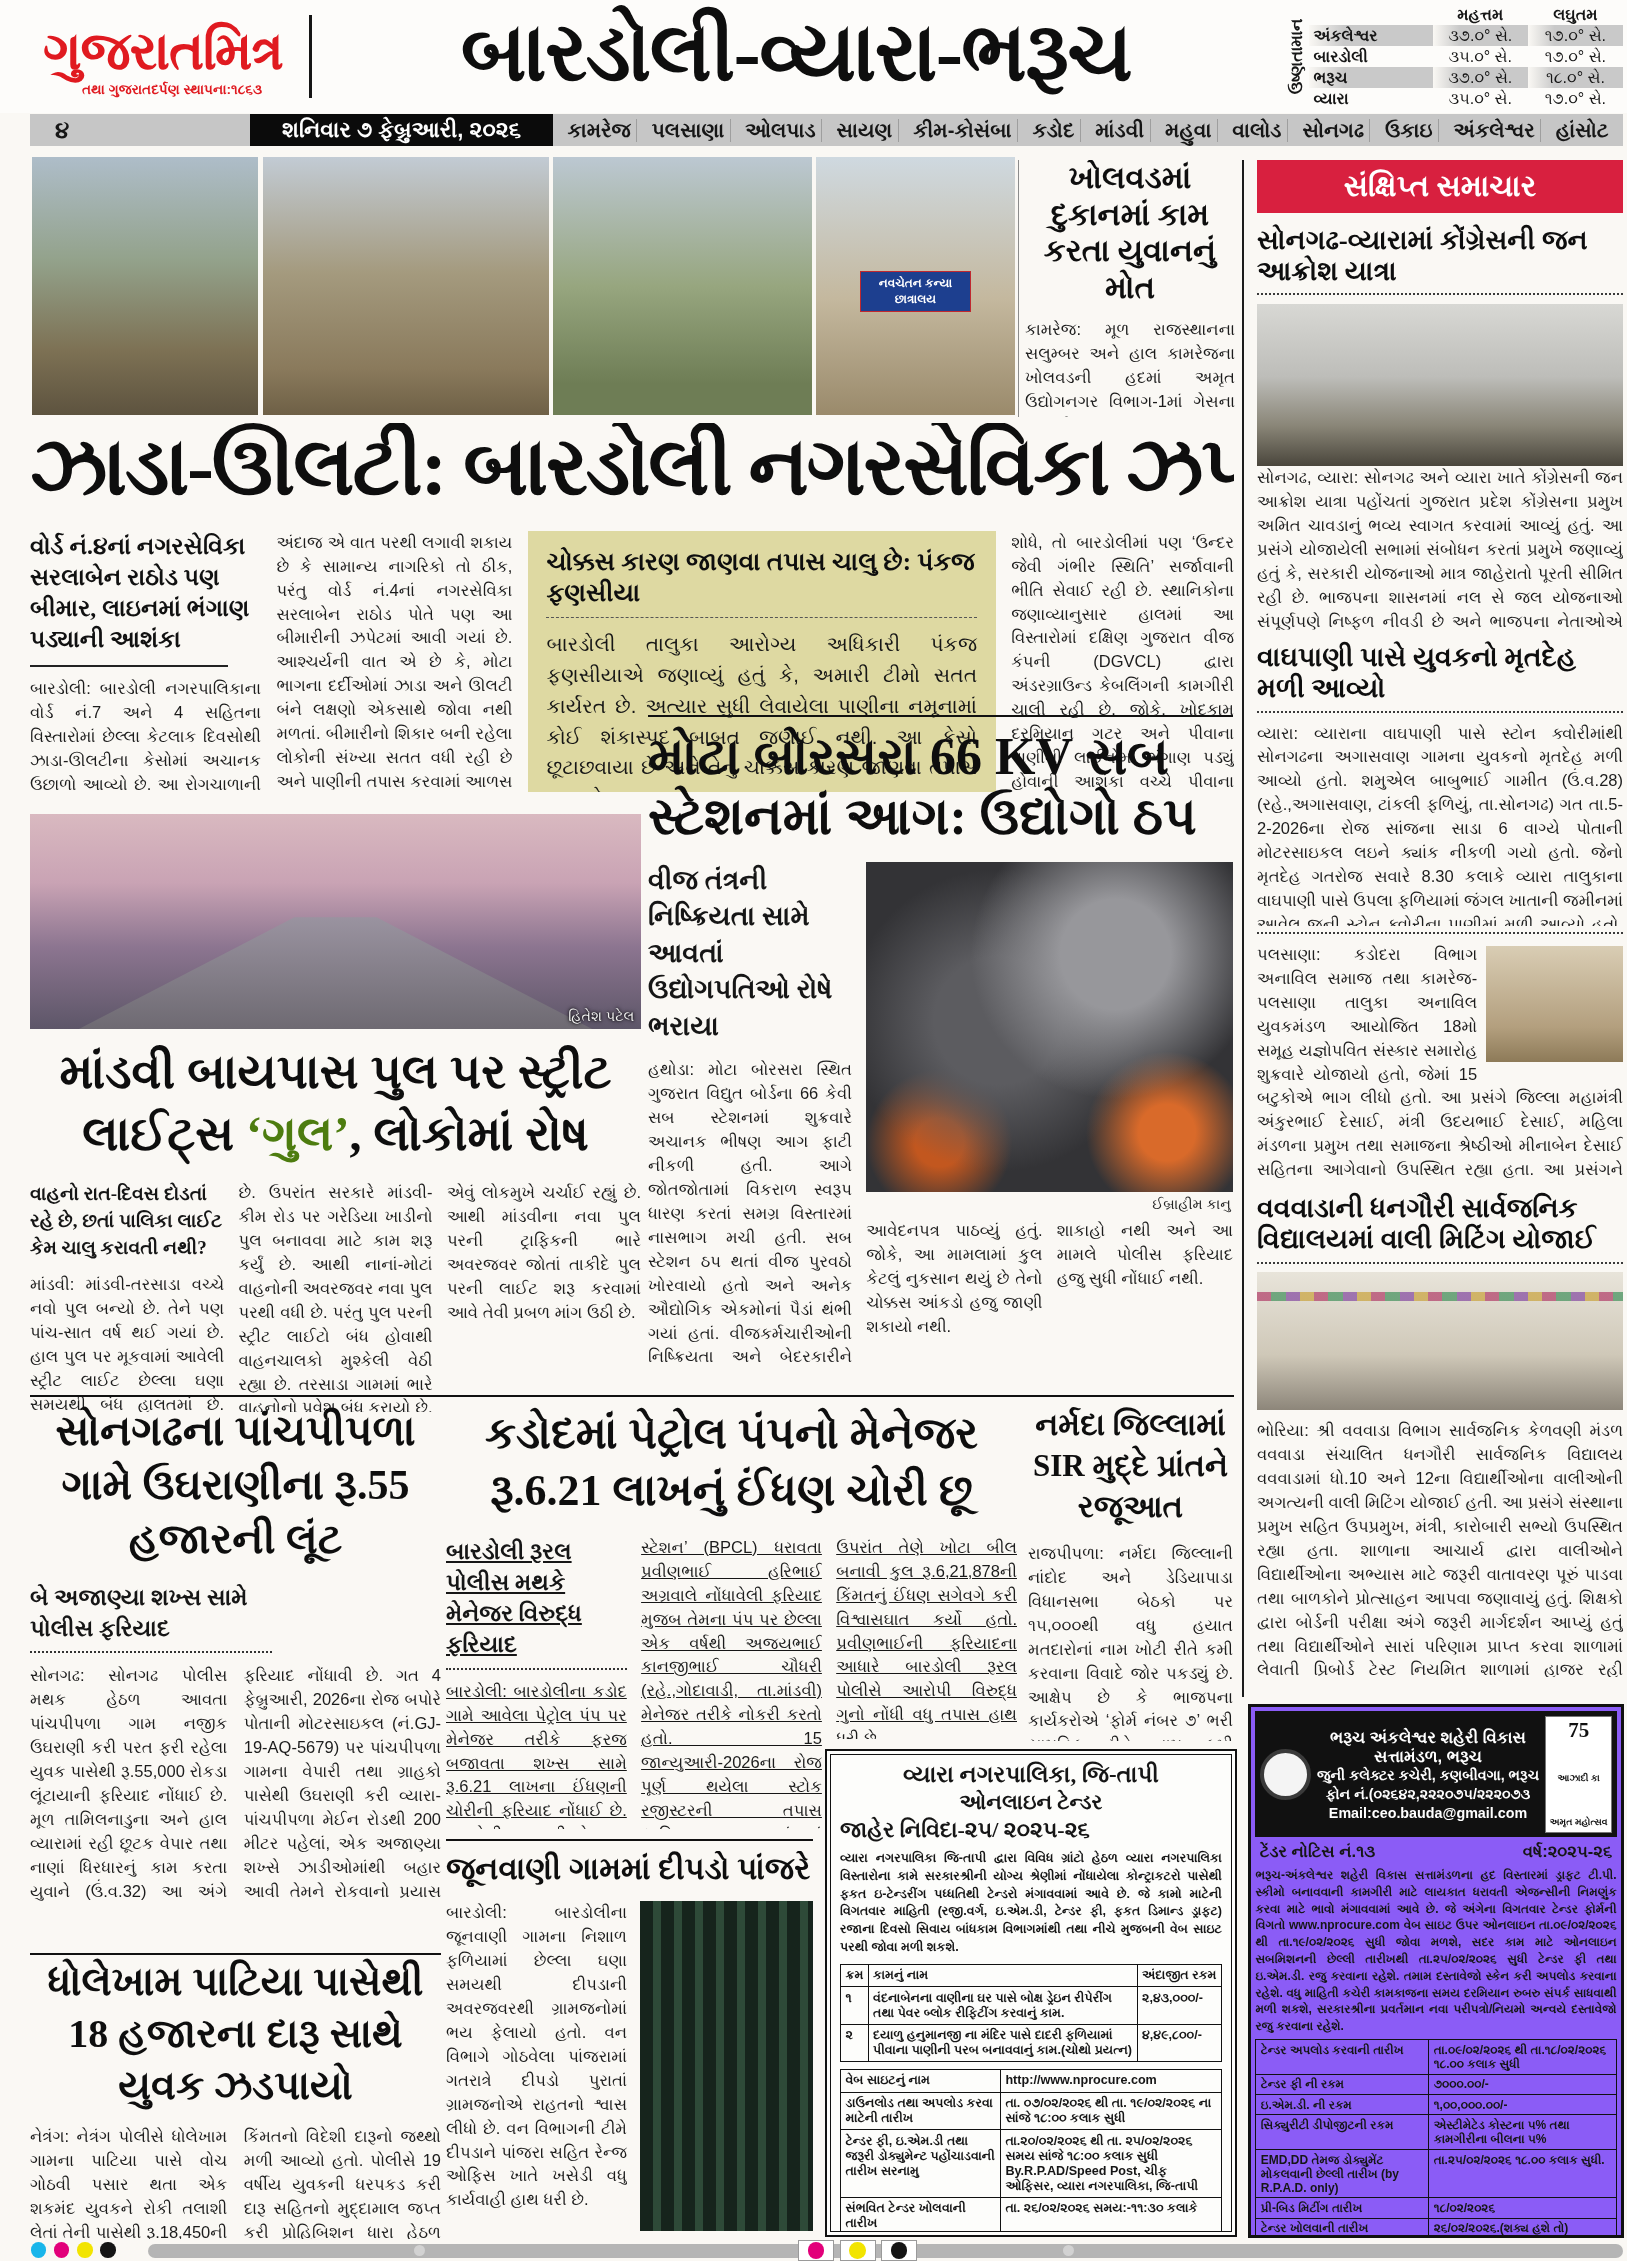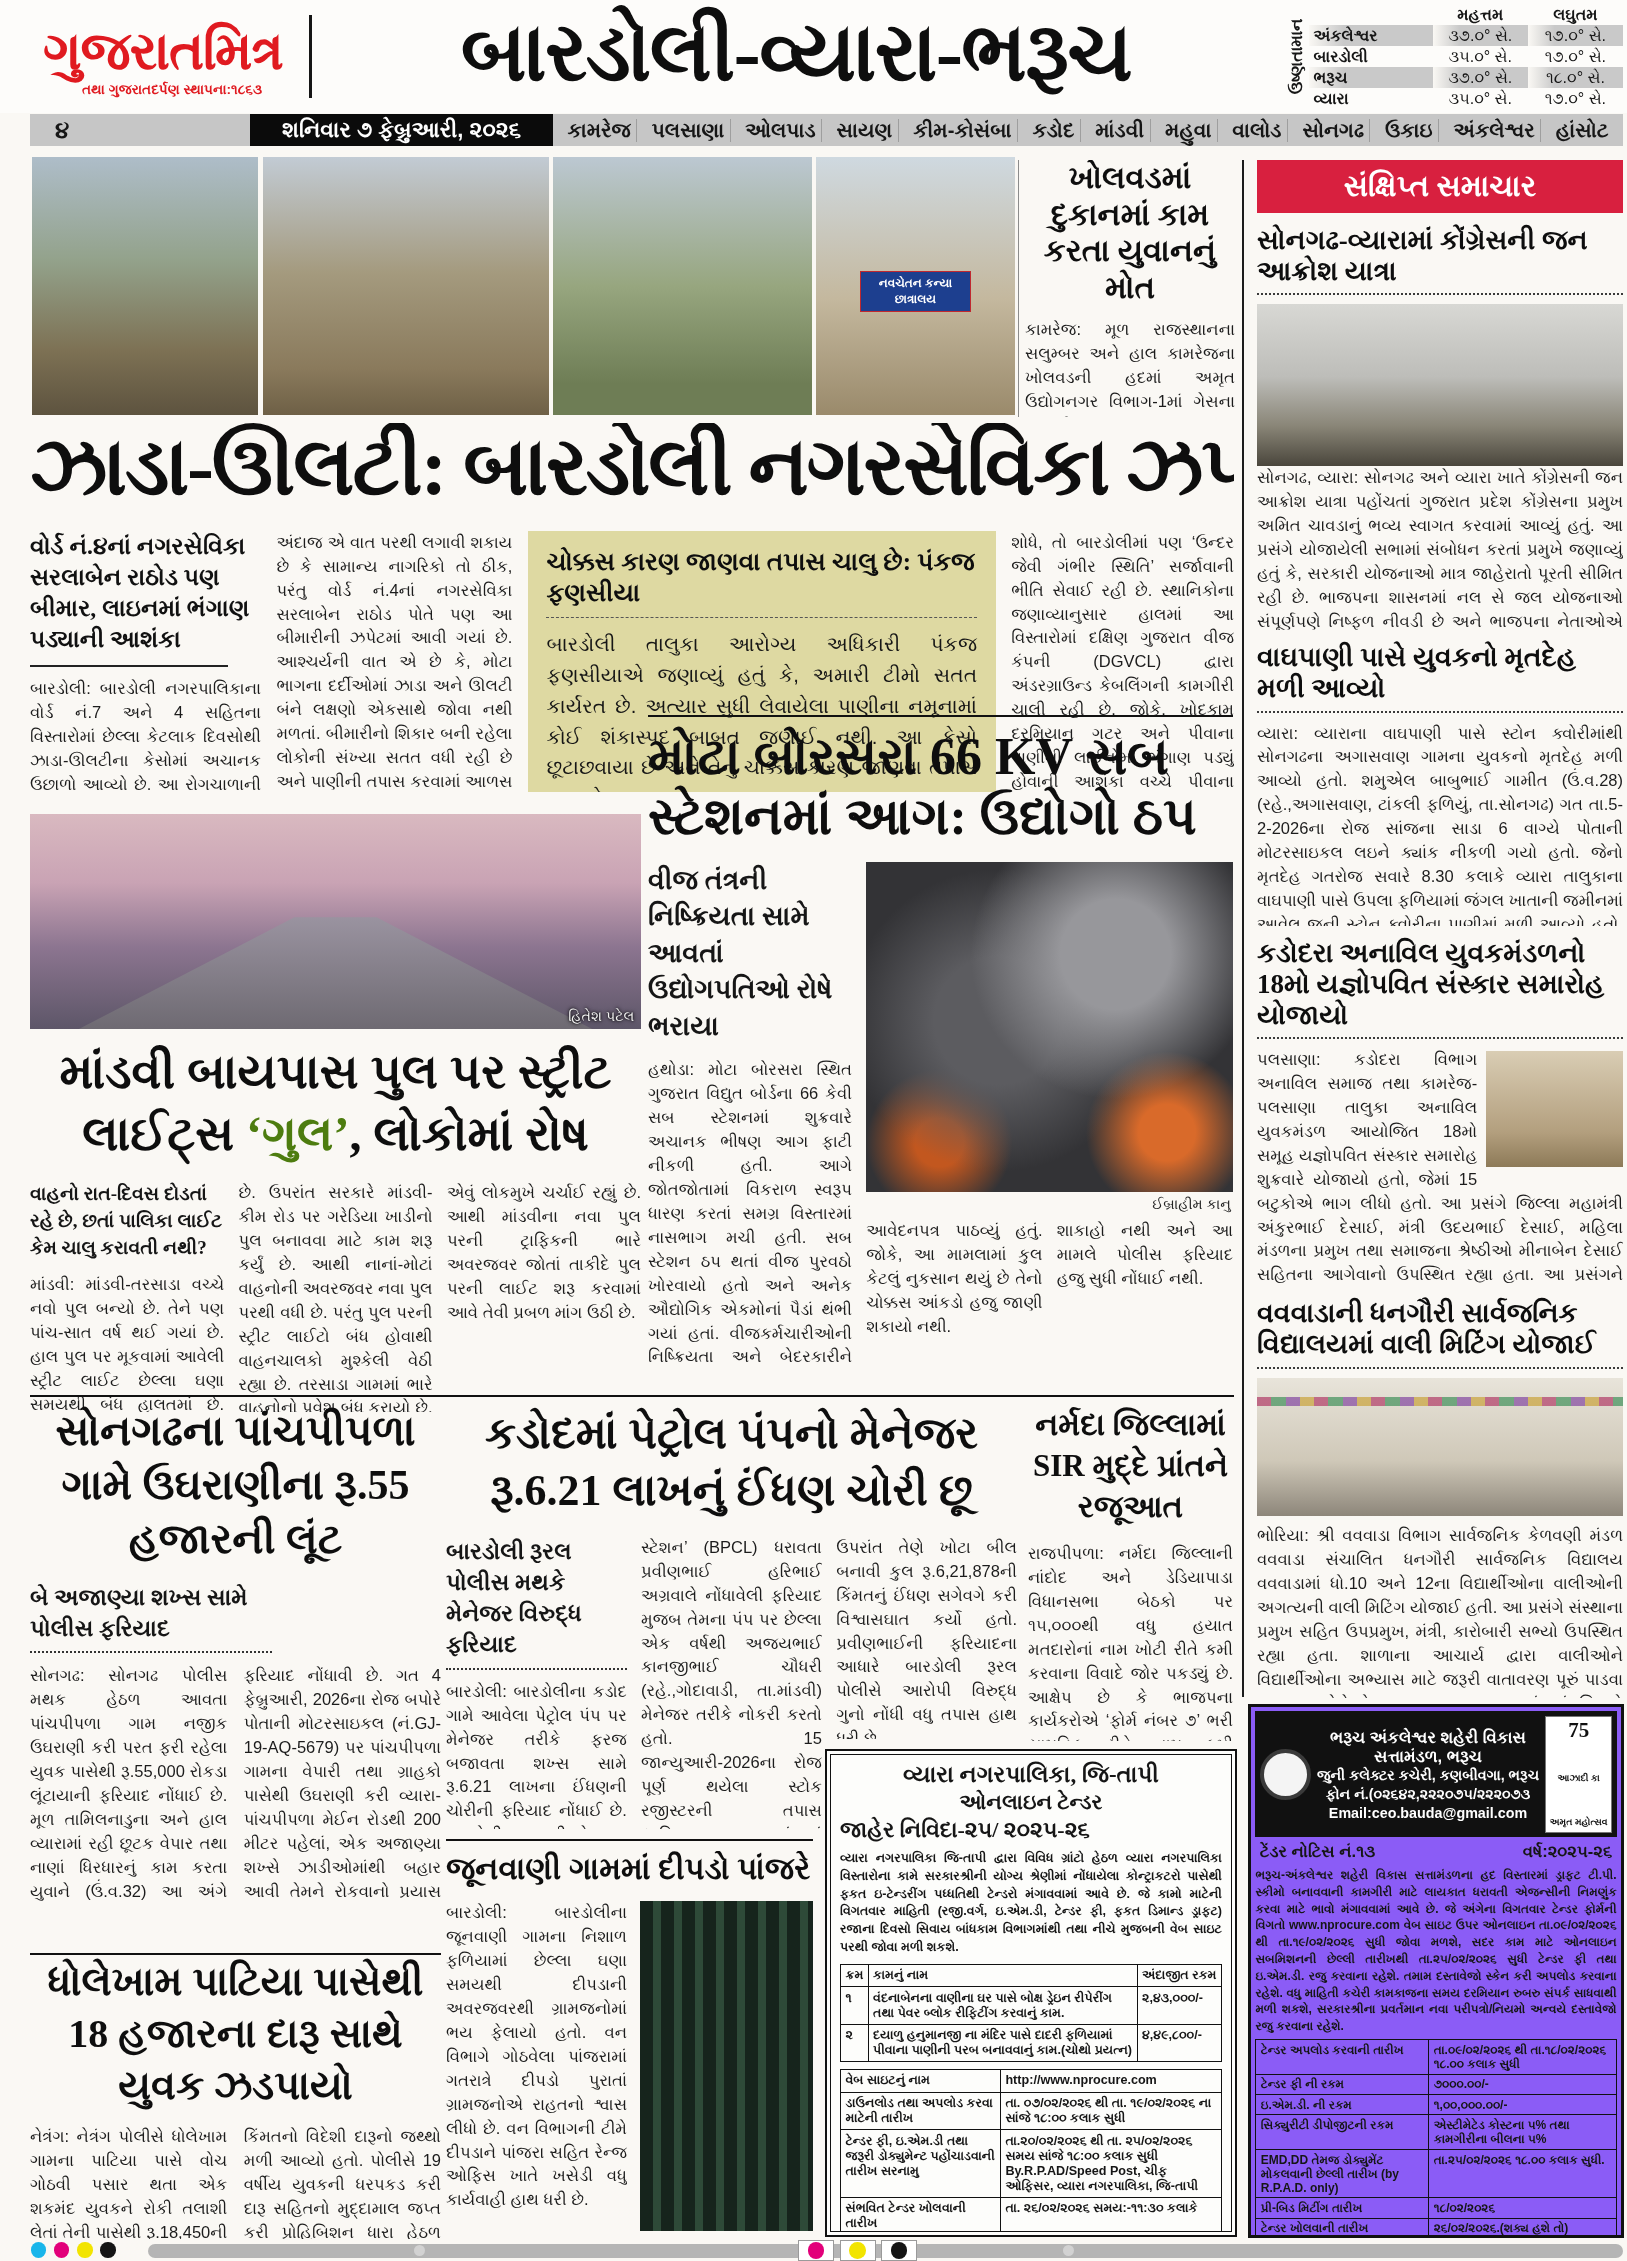--- a/index.html
+++ b/index.html
@@ -115,21 +115,21 @@
   .rob-dek { width:242px; font-family:"Liberation Serif",serif; font-size:23px; font-weight:800; line-height:1.35; margin-top:15.4px; }
   .rob-dot { width:242px; border-bottom:2.2px dotted #333; margin:7.7px 0 11px; }
   .rob-body { columns:2; column-gap:16.5px; height:258px; overflow:hidden; }
 
   .liquor { position:absolute; left:30px; top:1953px; width:411px; height:286px; border-top:2.2px solid #111; padding-top:1px; overflow:hidden; }
   .liquor h2 { font-size:40px; text-align:center; line-height:1.3; }
   .liq-body { columns:2; column-gap:16.5px; margin-top:13px; height:132px; overflow:hidden; }
 
   .petrol { position:absolute; left:446px; top:1405px; width:571px; height:544px; }
   .petrol h2 { font-size:44px; text-align:center; line-height:1.3; }
-  .pet-row { display:flex; gap:14.3px; margin-top:16.5px; }
+  .pet-row { display:flex; gap:14.3px; margin-top:16.5px;text-decoration:underline; }
   .pet-c { flex:1; }
   .pet-h534 { height:293px; overflow:hidden; }
   .pet-h370 { height:203px; overflow:hidden; }
   .pet-dek { font-family:"Liberation Serif",serif; font-size:23px; font-weight:800; line-height:1.35; }
   .pet-dot { border-bottom:2.2px dotted #333; margin:7.7px 0 10px; }
 
   .sir { position:absolute; left:1028px; top:1405px; width:205px; height:336px; overflow:hidden; }
   .sir h2 { font-size:31px; text-align:center; line-height:1.32; }
   .sir p { margin-top:14.3px; }
 
@@ -257,21 +257,20 @@
 
     <h3 class="b-hl hl">સોનગઢ-વ્યારામાં કોંગ્રેસની જન આક્રોશ યાત્રા</h3>
     <div class="dotted"></div>
     <div class="b-photo"></div>
     <p class="bodytext bh300">સોનગઢ, વ્યારા: સોનગઢ અને વ્યારા ખાતે કોંગ્રેસની જન આક્રોશ યાત્રા પહોંચતાં ગુજરાત પ્રદેશ કોંગ્રેસના પ્રમુખ અમિત ચાવડાનું ભવ્ય સ્વાગત કરવામાં આવ્યું હતું. આ પ્રસંગે યોજાયેલી સભામાં સંબોધન કરતાં પ્રમુખે જણાવ્યું હતું કે, સરકારી યોજનાઓ માત્ર જાહેરાતો પૂરતી સીમિત રહી છે. ભાજપના શાસનમાં નલ સે જલ યોજનાઓ સંપૂર્ણપણે નિષ્ફળ નીવડી છે અને ભાજપના નેતાઓએ આ યોજનાઓ જનહિત માટે નહીં પરંતુ ધન કમાવાનું સાધન બનાવી દીધી છે.</p>
 
     <h3 class="b-hl hl">વાઘપાણી પાસે યુવકનો મૃતદેહ મળી આવ્યો</h3>
     <div class="dotted"></div>
     <p class="bodytext bh370">વ્યારા: વ્યારાના વાઘપાણી પાસે સ્ટોન ક્વોરીમાંથી સોનગઢના અગાસવાણ ગામના યુવકનો મૃતદેહ મળી આવ્યો હતો. શમુએલ બાબુભાઈ ગામીત (ઉં.વ.28) (રહે.,અગાસવાણ, ટાંકલી ફળિયું, તા.સોનગઢ) ગત તા.5-2-2026ના રોજ સાંજના સાડા 6 વાગ્યે પોતાની મોટરસાઇકલ લઇને ક્યાંક નીકળી ગયો હતો. જેનો મૃતદેહ ગતરોજ સવારે 8.30 કલાકે વ્યારા તાલુકાના વાઘપાણી પાસે ઉપલા ફળિયામાં જંગલ ખાતાની જમીનમાં આવેલ જૂની સ્ટોન ક્વોરીના પાણીમાં મળી આવ્યો હતો. જેની જાણ થતાં કાકરાપાર પોલીસે અગમ્ય કારણોસર શમુએલનું ક્વોરીના પાણીમાં ડૂબી જવાથી મોત થયું હોવાની મૃતક યુવકના પિતા બાબુભાઈ કોટાભાઈ ગામીતની ફરિયાદ નોંધી તપાસ હાથ ધરી હતી.</p>
 
-    <h3 class="b-hl hl">કડોદરા અનાવિલ યુવકમંડળનો 18મો યજ્ઞોપવિત સંસ્કાર સમારોહ યોજાયો</h3>
     <div class="dotted"></div>
     <div class="bh430">
       <div class="kado-img"></div>
       <p class="bodytext">પલસાણા: કડોદરા વિભાગ અનાવિલ સમાજ તથા કામરેજ-પલસાણા તાલુકા અનાવિલ યુવકમંડળ આયોજિત 18મો સમૂહ યજ્ઞોપવિત સંસ્કાર સમારોહ શુક્રવારે યોજાયો હતો, જેમાં 15 બટુકોએ ભાગ લીધો હતો. આ પ્રસંગે જિલ્લા મહામંત્રી અંકુરભાઈ દેસાઈ, મંત્રી ઉદયભાઈ દેસાઈ, મહિલા મંડળના પ્રમુખ તથા સમાજના શ્રેષ્ઠીઓ મીનાબેન દેસાઈ સહિતના આગેવાનો ઉપસ્થિત રહ્યા હતા. આ પ્રસંગને સફળ બનાવવા માટે મિરલ દેસાઈ, ગુણવંતભાઈ દેસાઈ, નરેશભાઈ દેસાઈ, ગિરીશભાઈ દેસાઈ, કેતનભાઈ દેસાઈ, ધર્મેશભાઈ દેસાઈ, ગૌરાંગ દેસાઈ, કિશોરભાઈ દેસાઈ, ભરતભાઈ દેસાઈ તથા કડોદરા વિભાગ અનાવિલ સમાજ તથા કામરેજ-પલસાણા તાલુકા અનાવિલ યુવક મંડળે ભારે જહેમત ઉઠાવી હતી.</p>
     </div>
 
     <h3 class="b-hl hl">વવવાડાની ધનગૌરી સાર્વજનિક વિદ્યાલયમાં વાલી મિટિંગ યોજાઈ</h3>
     <div class="dotted"></div>
     <div class="vav-photo">
         <div class="garland"></div>

